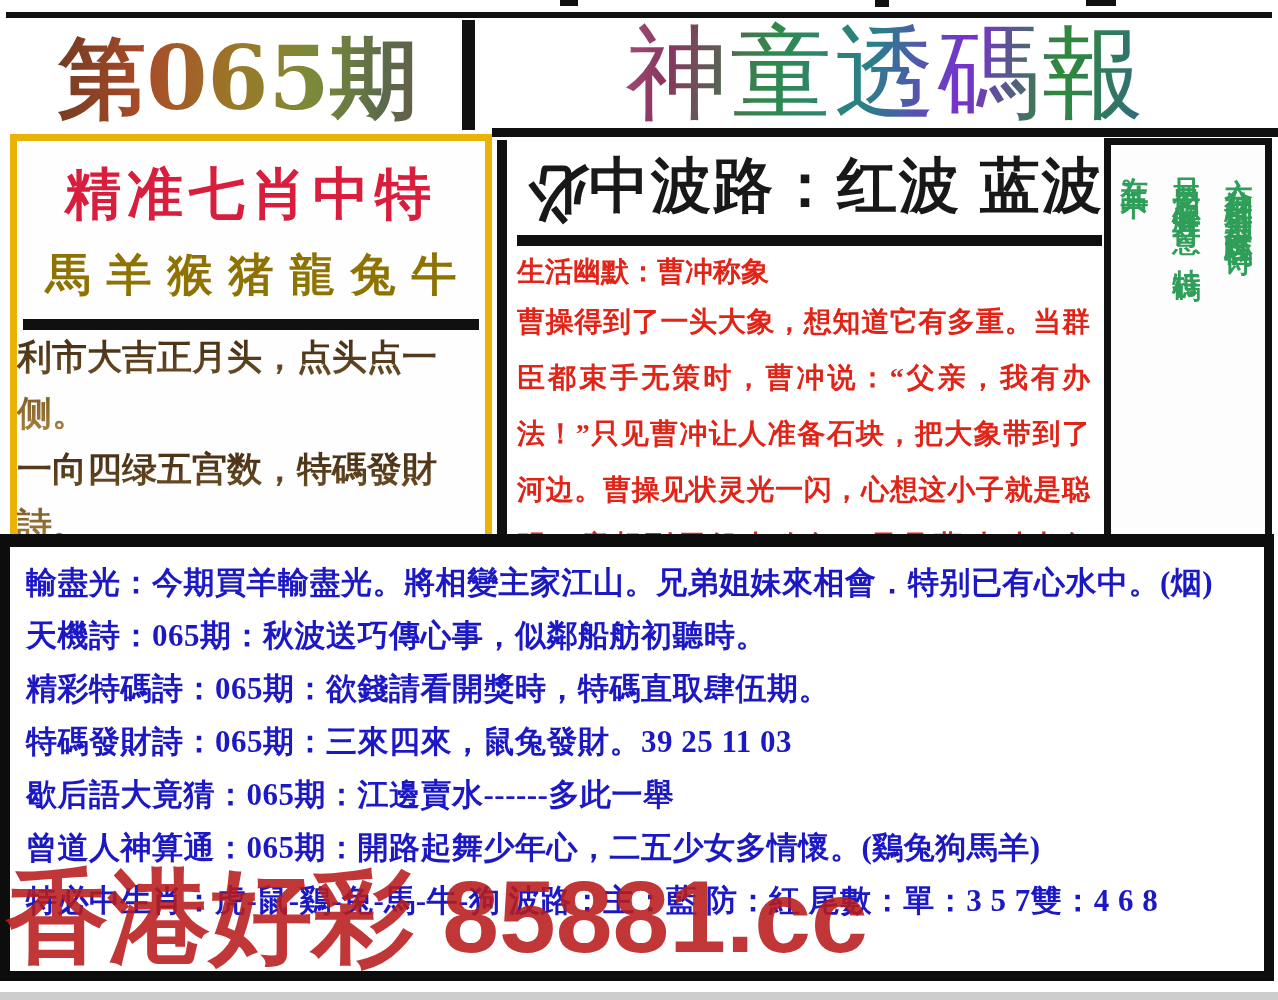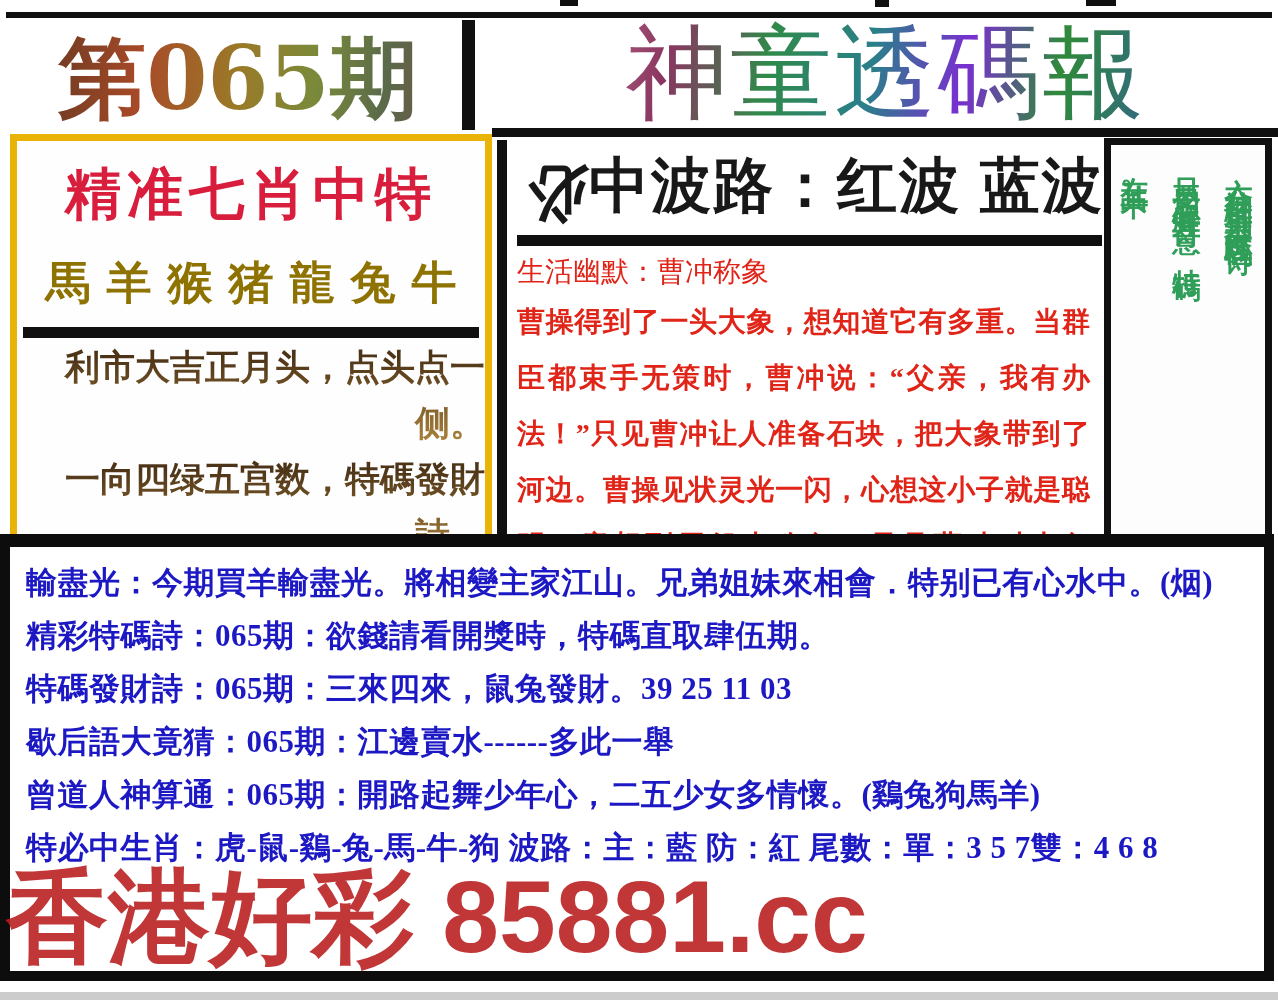--- a/index.html
+++ b/index.html
@@ -19,36 +19,36 @@
          font-family:"Liberation Sans",sans-serif;
          background:linear-gradient(100deg,#8a35c8 0%,#b06585 12%,#8a3560 22%,#2f8a4a 35%,#2a7f8a 48%,#7a2fd0 60%,#2f8a3a 72%,#336688 85%,#7a35b0 100%);
          -webkit-background-clip:text;background-clip:text;color:transparent;}
   .title-underline{position:absolute;left:492px;top:128px;width:786px;height:9px;background:#101010;}
 
   
   .left-panel{position:absolute;left:10px;top:134px;width:482px;height:412px;box-sizing:border-box;
               border:7px solid #eab308;background:#fefefe;}
   .lp-headline{margin-top:16px;text-align:center;font-size:56px;font-weight:bold;letter-spacing:6px;
                color:#d81e3c;font-family:"DejaVu Serif",serif;}
-  .lp-zodiacs{margin-top:20px;text-align:center;font-size:45px;font-weight:bold;letter-spacing:16px;
+  .lp-zodiacs{margin-top:12px;text-align:center;font-size:45px;font-weight:bold;letter-spacing:16px;
               text-indent:16px;color:#8f7302;font-family:"Liberation Sans",sans-serif;}
   .lp-divider{margin:14px 6px 2px 6px;height:11px;background:#101010;}
-  .lp-poem-line{text-align:right;font-size:35px;line-height:56px;font-weight:bold;
-                font-family:Liberation Serif, serif;
+  .lp-poem-line{text-align:left;font-size:35px;line-height:56px;font-weight:bold;
+                font-family:Liberation Mono, monospace;
                 background:linear-gradient(180deg,#4d3418 15%,#a8803a 90%);
                 -webkit-background-clip:text;background-clip:text;color:transparent;}
 
   
   .middle-panel{position:absolute;left:497px;top:140px;width:601px;height:406px;box-sizing:border-box;
                 border-left:10px solid #101010;background:#ffffff;padding-left:10px;}
   .mp-header{padding:6px 0 0 10px;font-size:60px;font-weight:900;color:#181818;letter-spacing:2px;
              font-family:"Liberation Sans",sans-serif;white-space:nowrap;}
   .mp-rot{display:inline-block;transform:rotate(180deg);transform-origin:50% 54%;}
   .mp-underline{margin-top:8px;height:11px;background:#101010;width:585px;}
-  .mp-humor-title{margin-top:4px;color:#e02418;font-size:28px;font-weight:normal;line-height:44px;
+  .mp-humor-title{margin-top:4px;color:#e02418;font-size:28px;font-weight:bold;line-height:44px;
                   font-family:"Liberation Serif",serif;}
   .mp-humor-body{color:#e02418;font-size:28px;font-weight:bold;line-height:56px;text-align:justify;
                  padding-right:8px;font-family:"Liberation Serif",serif;}
 
   
   .right-panel{position:absolute;left:1104px;top:138px;width:168px;height:408px;box-sizing:border-box;
                border:7px solid #101010;background:#fdfdfd;padding:10px 8px;}
   .rp-text{writing-mode:vertical-rl;height:100%;width:100%;color:#2f9e58;font-weight:bold;
            font-family:"Liberation Serif",serif;}
   .rp-col{display:block;font-size:28px;letter-spacing:7px;margin-left:14px;}
@@ -106,20 +106,21 @@
   <aside class="right-panel">
     <div class="rp-text">
       <span class="rp-col">六合神童特別奉献透碼诗</span>
       <span class="rp-col">只要用心解开诗意，特碼</span>
       <span class="rp-col">在其中。</span>
     </div>
   </aside>
 
   <section class="bottom-panel">
     <div class="b-row">輸盡光：今期買羊輸盡光。將相變主家江山。兄弟姐妹來相會．特别已有心水中。(烟)</div>
+    <div class="b-row">天機詩：065期：秋波送巧傳心事，似鄰船舫初聽時。</div>
     <div class="b-row">精彩特碼詩：065期：欲錢請看開獎時，特碼直取肆伍期。</div>
     <div class="b-row">特碼發財詩：065期：三來四來，鼠兔發財。39 25 11 03</div>
     <div class="b-row">歇后語大竟猜：065期：江邊賣水------多此一舉</div>
     <div class="b-row">曾道人神算通：065期：開路起舞少年心，二五少女多情懷。(鷄兔狗馬羊)</div>
     <div class="b-row">特必中生肖：虎-鼠-鷄-兔-馬-牛-狗  波路：主：藍  防：紅  尾數：單：3 5 7雙：4 6 8</div>
   </section>
 
   <div class="watermark">香港好彩 85881.cc</div>
   <div class="bottom-strip"></div>
 

